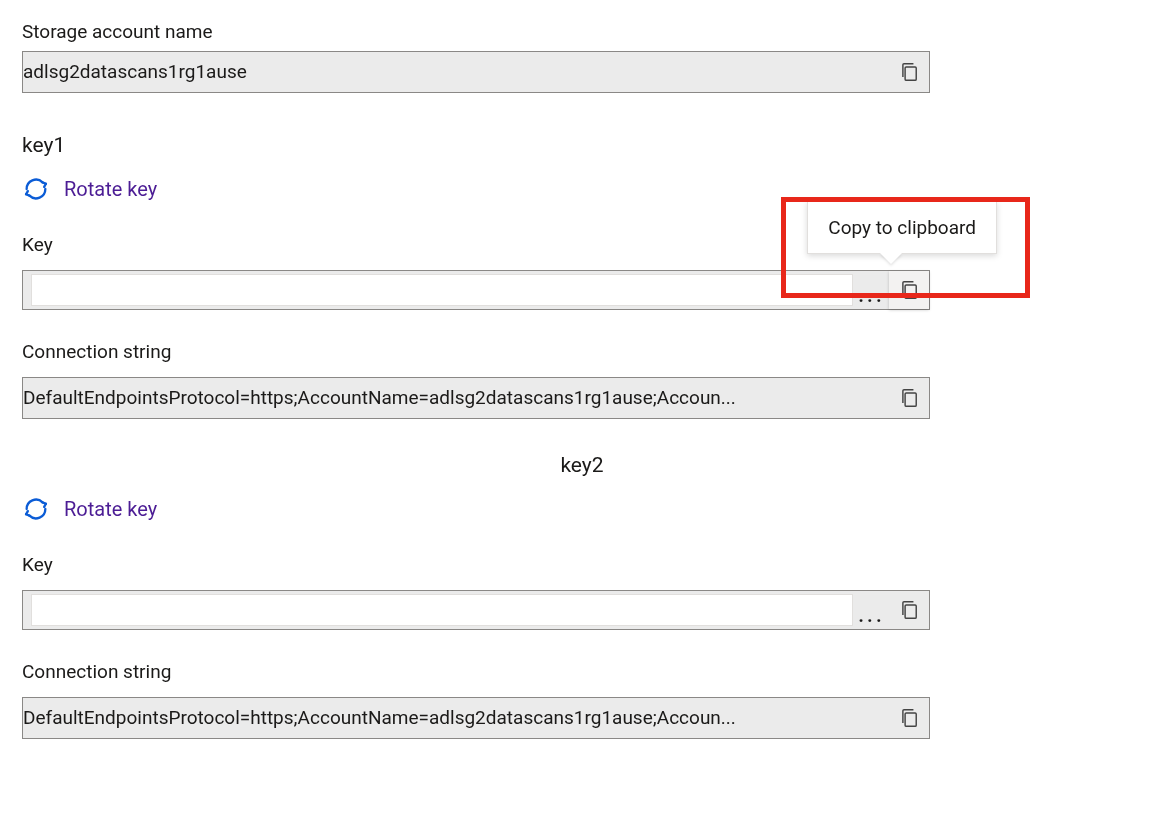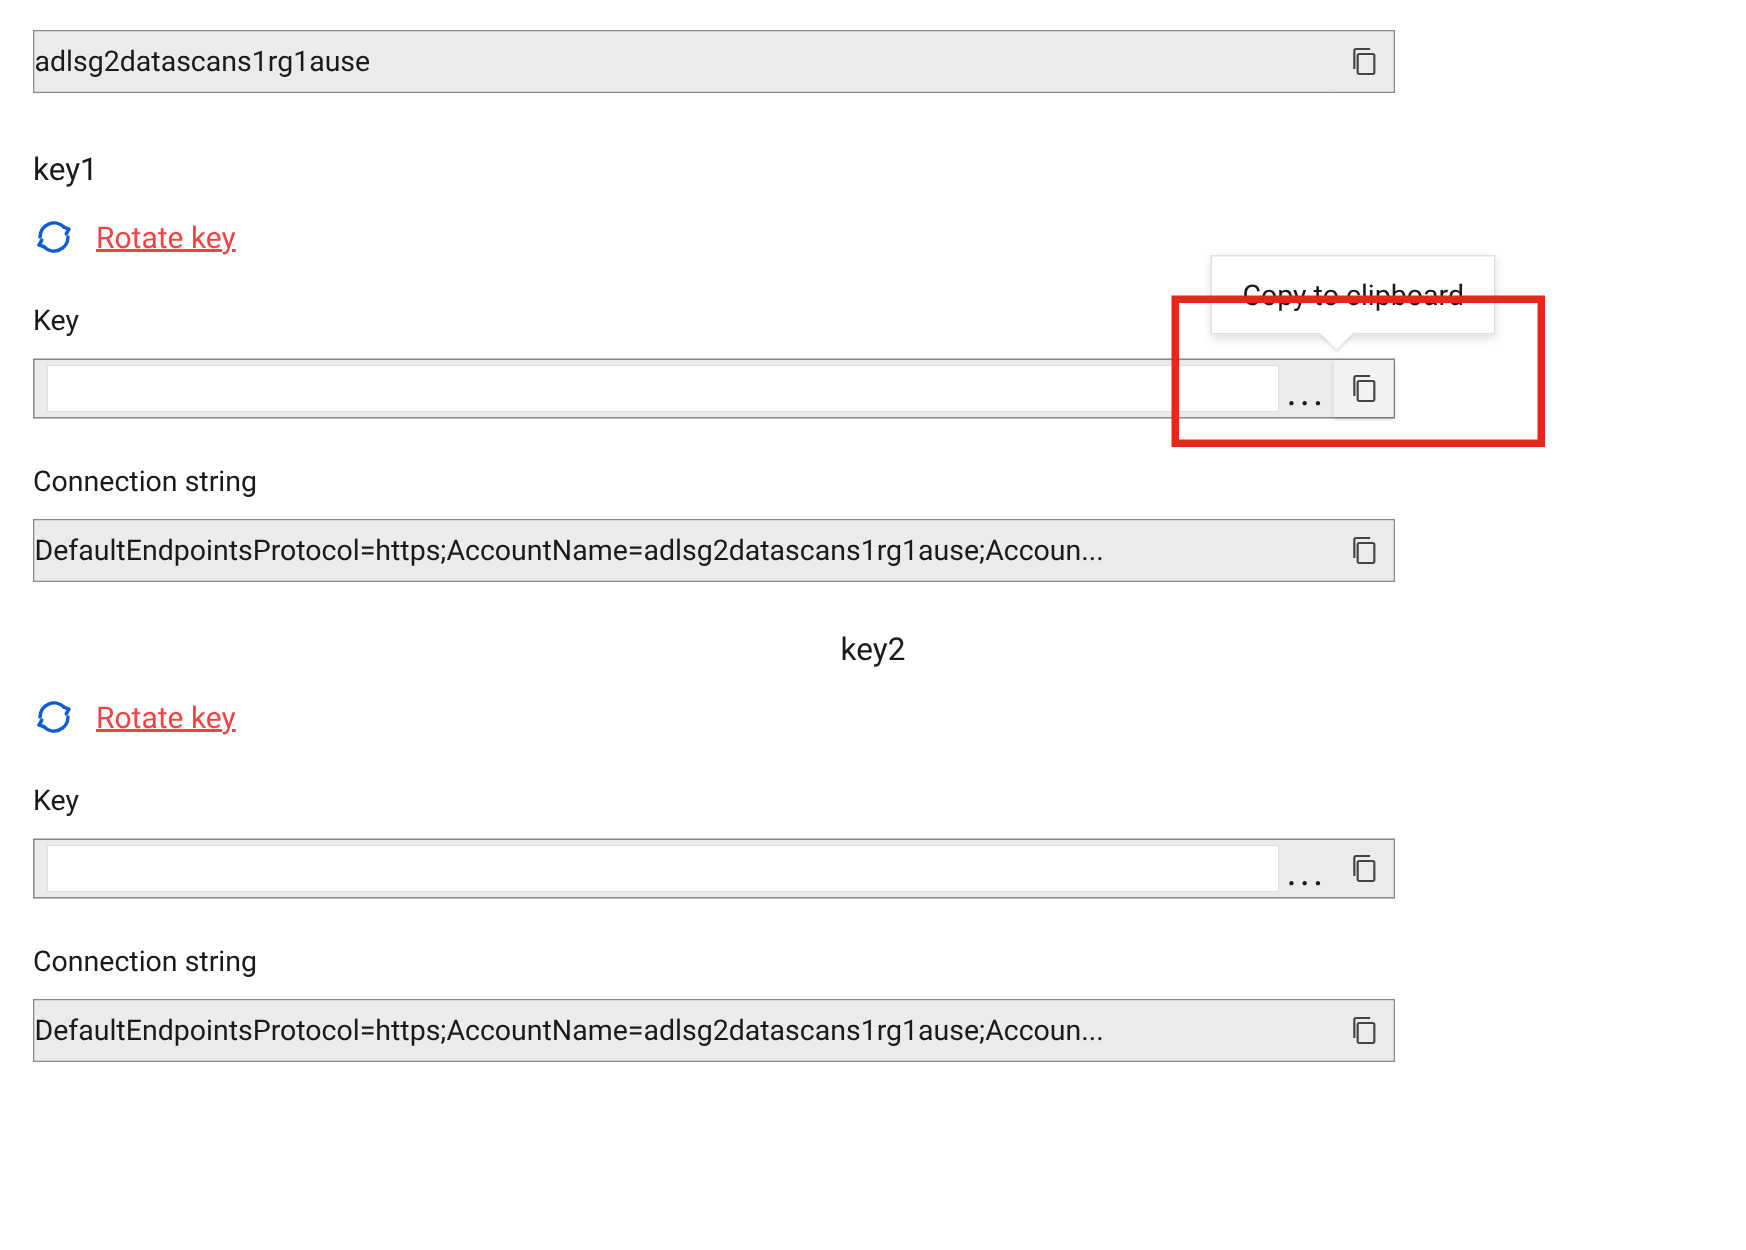--- a/index.html
+++ b/index.html
@@ -105,22 +105,21 @@
   
   .rotate-row {
     display: flex;
     align-items: center;
     gap: 14px;
     margin-bottom: 30px;
     cursor: pointer;
   }
   .rotate-row .rotate-label {
     font-size: 20px;
-    color: #ef4444;
-    text-decoration: underline;
+    color: #4c1d95;
   }
 
   
   .icon-copy svg { width: 18px; height: 20px; display: block; }
   .icon-rotate svg { width: 28px; height: 28px; display: block; }
 
   
   .tooltip-anchor {
     position: absolute;
     top: -70px;
@@ -155,20 +154,21 @@
   }
 
   .gap-sm { height: 6px; }
   .gap-md { height: 30px; }
 </style>
 </head>
 <body>
 
 <div class="page">
 
+  <div class="field-label">Storage account name</div>
   <div class="ro-row">
     <div class="ro-value">adlsg2datascans1rg1ause</div>
     <div class="copy-cell">
       <span class="icon-copy">
         <svg viewBox="0 0 16 18" fill="none" stroke="#444" stroke-width="1.3">
           <rect x="4.5" y="4.5" width="10" height="12" rx="1"></rect>
           <path d="M2.5 13.5 V2.5 a1 1 0 0 1 1 -1 H12"></path>
         </svg>
       </span>
     </div>

